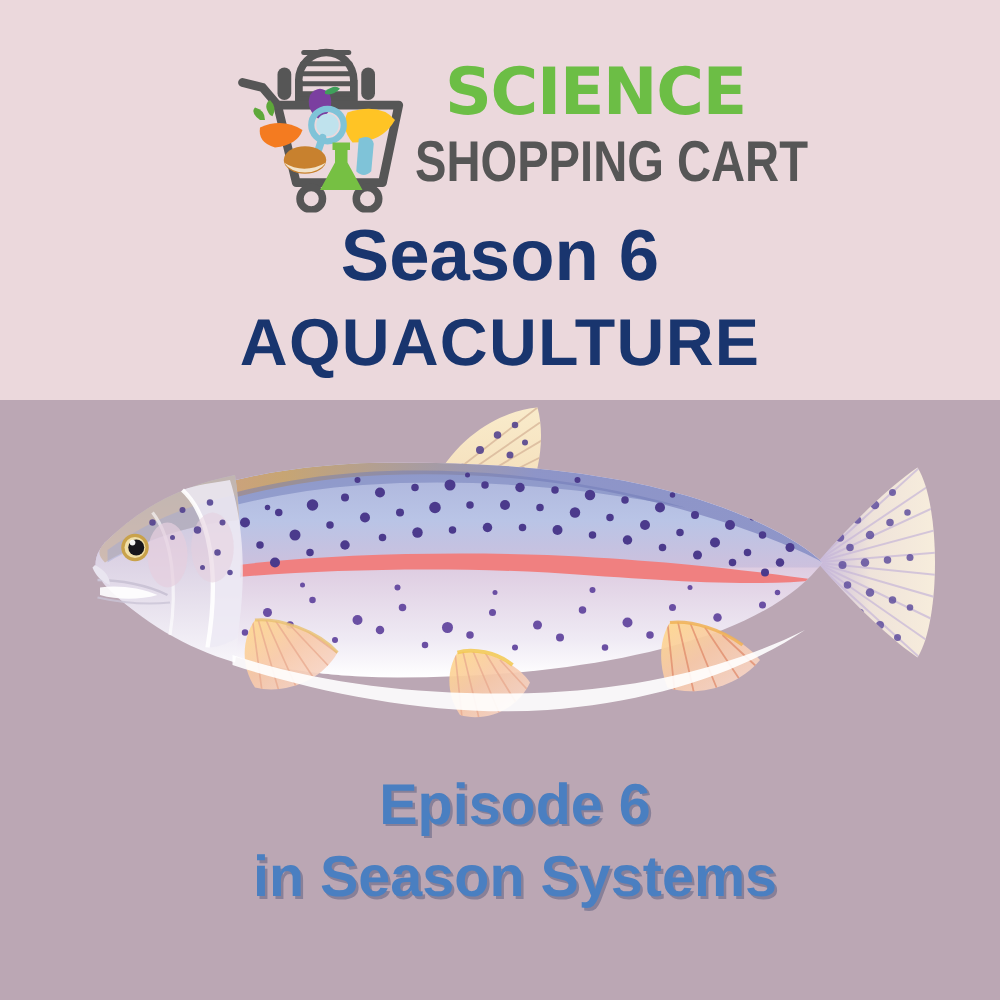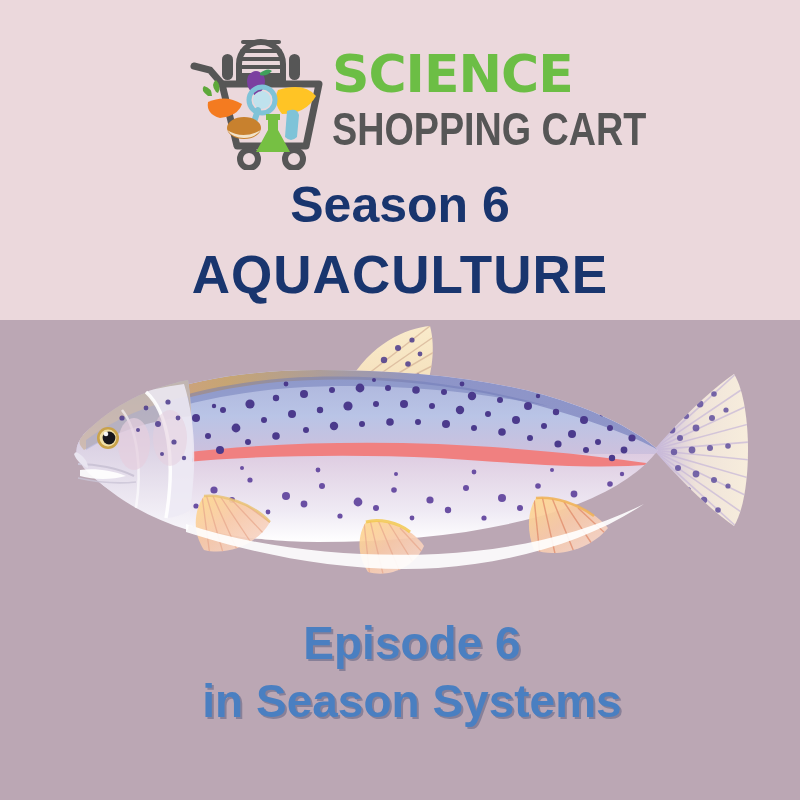--- a/index.html
+++ b/index.html
@@ -11,21 +11,21 @@
   #cover{position:relative;width:800px;height:800px;overflow:hidden;}
 
   
   .band-top{position:absolute;left:0;top:0;width:800px;height:320px;background:#EBD8DC;}
   .band-bottom{position:absolute;left:0;top:320px;width:800px;height:480px;background:#BBA7B4;}
 
   
   .logo{position:absolute;left:186px;top:18px;width:450px;height:152px;}
   .cart-art{position:absolute;left:0;top:0;width:150px;height:152px;}
   .logo-words{position:absolute;left:146px;top:30px;width:304px;height:118px;}
-  .science-row{position:relative;height:58px;}
+  .science-row{position:relative;height:58px;margin-left:24px;}
   .science-word{
     position:absolute;left:0;top:-2px;
     font-size:52px;font-weight:bold;color:#6CBE45;
     letter-spacing:-1px;line-height:56px;
     font-family:"DejaVu Sans",sans-serif;
   }
   .inyour{position:absolute;left:214px;top:2px;width:90px;}
   .inyour div{
     font-family:"Liberation Sans",sans-serif;
     font-weight:bold;color:#565656;
@@ -39,21 +39,21 @@
     font-weight:bold;color:#565656;
     font-size:46px;line-height:50px;
     transform:scaleX(.82);transform-origin:left center;
     white-space:nowrap;letter-spacing:0px;
   }
 
   
   .season{
     position:absolute;left:0;top:174px;width:800px;text-align:center;
     color:#19356E;font-family:"Liberation Sans",sans-serif;
-    font-weight:bold;font-size:50px;line-height:62px;
+    font-weight:bold;font-size:58px;line-height:62px;
   }
   .aqua{
     position:absolute;left:0;top:242px;width:800px;text-align:center;
     color:#19356E;font-family:"Liberation Sans",sans-serif;
     font-weight:bold;font-size:53px;line-height:66px;letter-spacing:1px;
   }
 
   
   .episode{
     position:absolute;left:12px;top:614px;width:800px;text-align:center;

